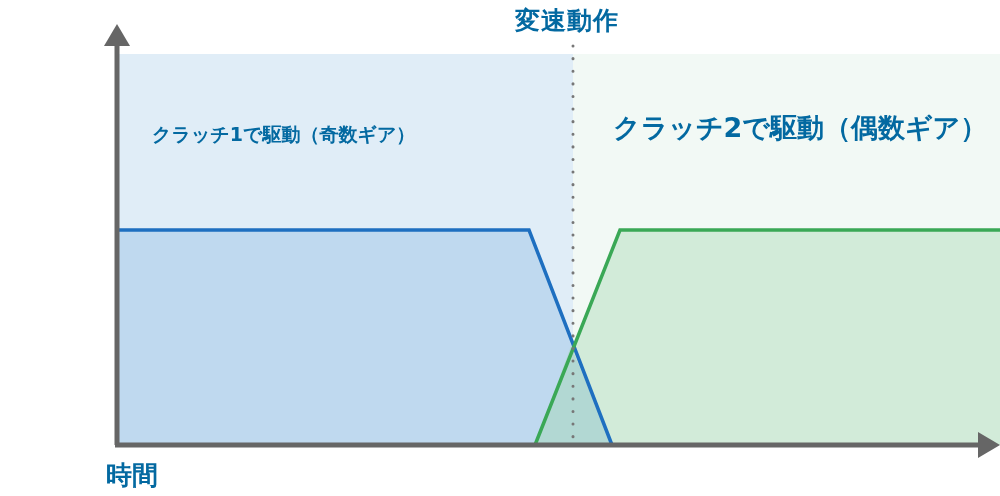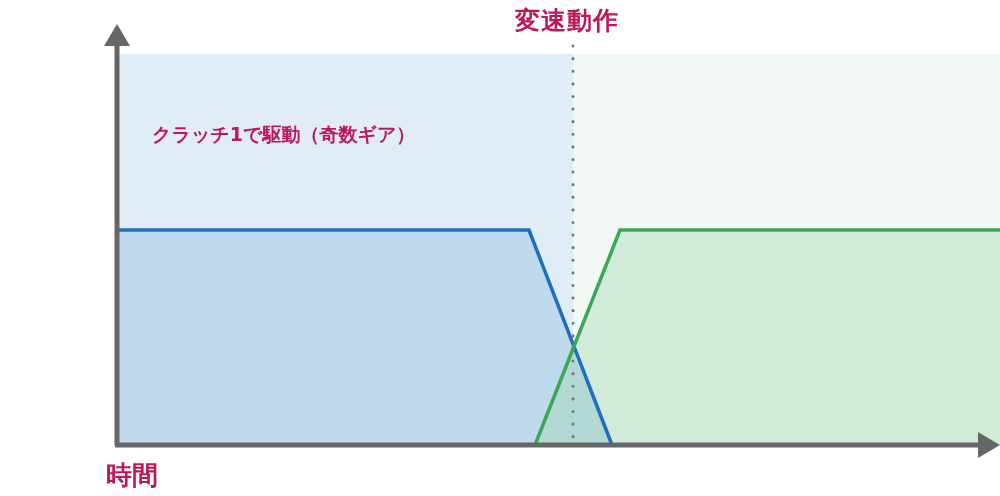--- a/index.html
+++ b/index.html
@@ -1,19 +1,19 @@
 <!DOCTYPE html>
 <html><head>
 <meta charset="utf-8">
 <style>
   html, body { margin: 0; padding: 0; background: #ffffff; }
   body { width: 1000px; height: 496px; position: relative; overflow: hidden;
          font-family: "DejaVu Sans", "Liberation Sans", sans-serif; }
   #stage { position: absolute; left: 0; top: 0; width: 1000px; height: 496px; }
-  .label { position: absolute; color: #be185d; font-weight: bold; white-space: nowrap; }
+  .label { position: absolute; color: #0369a1; font-weight: bold; white-space: nowrap; }
   #shift-label { left: 515px; top: 4px; font-size: 25px; letter-spacing: 1px; }
   #clutch1-label { left: 152px; top: 122px; font-size: 19px; }
   #clutch2-label { left: 613px; top: 110px; font-size: 27px; }
   #y-axis-label { left: 10px; top: 406px; font-size: 26px; }
   #x-axis-label { left: 106px; top: 458px; font-size: 26px; }
 </style>
 </head>
 <body>
 
 <div id="stage">
@@ -32,14 +32,15 @@
     <line x1="573" y1="46" x2="573" y2="440" stroke="#777777" stroke-width="3" stroke-dasharray="0.1 12.5" stroke-linecap="round"></line>
 
     <line x1="117" y1="445" x2="117" y2="42" stroke="#666666" stroke-width="5"></line>
     <polygon points="117,24 104,46 130,46" fill="#666666"></polygon>
     <line x1="115" y1="445" x2="982" y2="445" stroke="#666666" stroke-width="5"></line>
     <polygon points="1000,445 978,432 978,458" fill="#666666"></polygon>
   </svg>
 
   <div id="shift-label" class="label">変速動作</div>
   <div id="clutch1-label" class="label">クラッチ1で駆動（奇数ギア）</div>
+  <div id="clutch2-label" class="label">クラッチ2で駆動（偶数ギア）</div>
   <div id="x-axis-label" class="label">時間</div>
 </div>
 
 </body></html>

